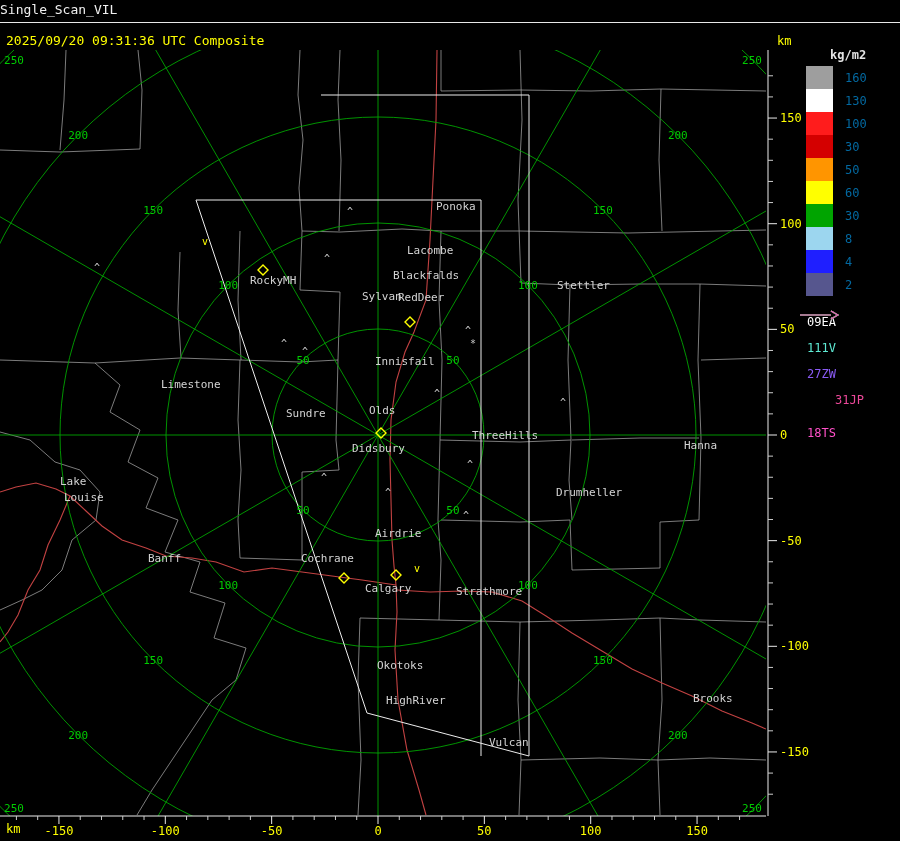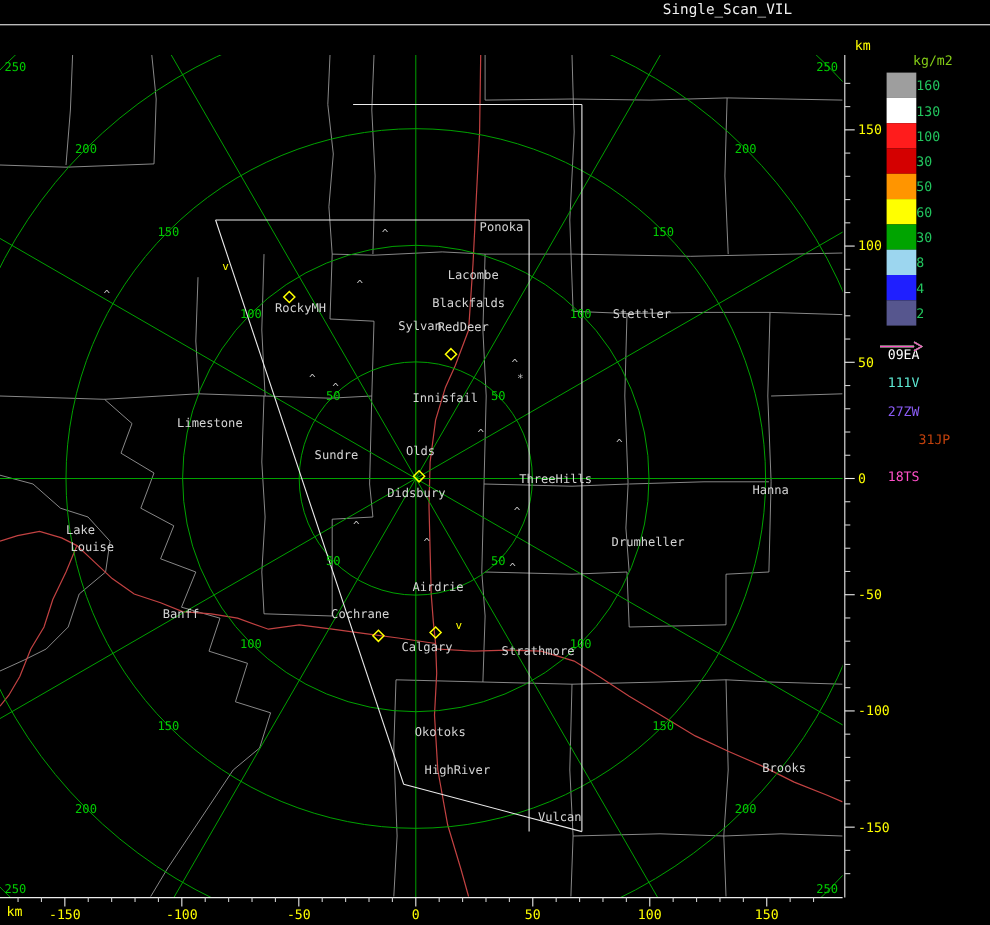--- a/index.html
+++ b/index.html
@@ -1,28 +1,28 @@
 <!DOCTYPE html>
 <html><head>
 <meta charset="utf-8">
 <style>
   html,body{margin:0;padding:0;background:#000;}
   #stage{position:relative;width:900px;height:841px;background:#000;overflow:hidden;
          font-family:"DejaVu Sans Mono",monospace;}
   svg{position:absolute;top:0;left:0;font-family:"DejaVu Sans Mono",monospace;}
-  .title{position:absolute;top:2px;left:0;width:720px;text-align:right;color:#f0f0f0;font-size:13px;}
+  .title{position:absolute;top:2px;left:0;width:720px;text-align:left;color:#f0f0f0;font-size:13px;}
   .topline{position:absolute;top:22px;left:0;width:900px;height:1px;background:#e8e8e8;}
   .timestamp{position:absolute;top:33px;left:6px;color:#ffff00;font-size:13px;white-space:pre;}
   .km-top{position:absolute;top:34px;left:777px;color:#ffff00;font-size:12px;}
   .km-bottom{position:absolute;top:822px;left:6px;color:#ffff00;font-size:12px;}
-  .legend-unit{position:absolute;top:48px;left:830px;color:#84cc16;font-size:12px;}
+  .legend-unit{position:absolute;top:48px;left:830px;color:#e5e5e5;font-size:12px;font-weight:bold;}
   #legend-rows{position:absolute;top:66px;left:806px;}
   .lg-row{display:flex;height:23px;align-items:center;}
   .lg-swatch{width:27px;height:23px;}
-  .lg-label{color:#22c55e;font-size:12px;}
+  .lg-label{margin-left:12px;color:#0369a1;font-size:12px;}
   #radar-rows{position:absolute;top:309px;left:799px;}
   .rd-row{display:flex;align-items:center;height:26px;}
   .rd-label{margin-left:8px;font-size:12px;}
 </style>
 </head>
 <body>
 
 <div id="stage">
 
   <svg id="radar-svg" width="900" height="841">
@@ -246,20 +246,21 @@
         <line x1="768" y1="181.44" x2="773" y2="181.44" stroke="#cccccc"></line>
         <line x1="768" y1="160.31" x2="773" y2="160.31" stroke="#cccccc"></line>
         <line x1="768" y1="139.18" x2="773" y2="139.18" stroke="#cccccc"></line>
         <line x1="768" y1="96.92000000000002" x2="773" y2="96.92000000000002" stroke="#cccccc"></line>
         <line x1="768" y1="75.79000000000002" x2="773" y2="75.79000000000002" stroke="#cccccc"></line>
       </g>
     </svg>
 
   <div class="title">Single_Scan_VIL</div>
   <div class="topline"></div>
+  <div class="timestamp">2025/09/20 09:31:36 UTC Composite</div>
   <div class="km-top">km</div>
   <div class="km-bottom">km</div>
   <div class="legend-unit">kg/m2</div>
 
   <div id="legend-rows">
       <div class="lg-row">
         <div class="lg-swatch" style="background: rgb(158, 158, 158);"></div>
         <div class="lg-label">160</div>
       </div>
       <div class="lg-row">
@@ -319,21 +320,21 @@
           <line x1="1" y1="6" x2="32" y2="6" stroke="#00cccc" stroke-width="1.2"></line>
           <path d="M32 2 L39 6 L32 10" fill="none" stroke="#00cccc" stroke-width="1.2"></path>
         </svg>
         <span class="rd-label" style="color: #8b5cf6;">27ZW</span>
       </div>
       <div class="rd-row">
         <svg width="40" height="12">
           <line x1="1" y1="6" x2="32" y2="6" stroke="#00c000" stroke-width="1.2"></line>
           <path d="M32 2 L39 6 L32 10" fill="none" stroke="#00c000" stroke-width="1.2"></path>
         </svg>
-        <span class="rd-label" style="color: #c2410c; margin-left: 36px;">31JP</span>
+        <span class="rd-label" style="color: #ec4899; margin-left: 36px;">31JP</span>
       </div>
       <div class="rd-row">
         <svg width="40" height="12">
           <line x1="1" y1="6" x2="32" y2="6" stroke="#ff50c8" stroke-width="1.2"></line>
           <path d="M32 2 L39 6 L32 10" fill="none" stroke="#ff50c8" stroke-width="1.2"></path>
         </svg>
         <span class="rd-label" style="color: rgb(255, 80, 200); margin-top: 14px;">18TS</span>
       </div>
     </div>
 

